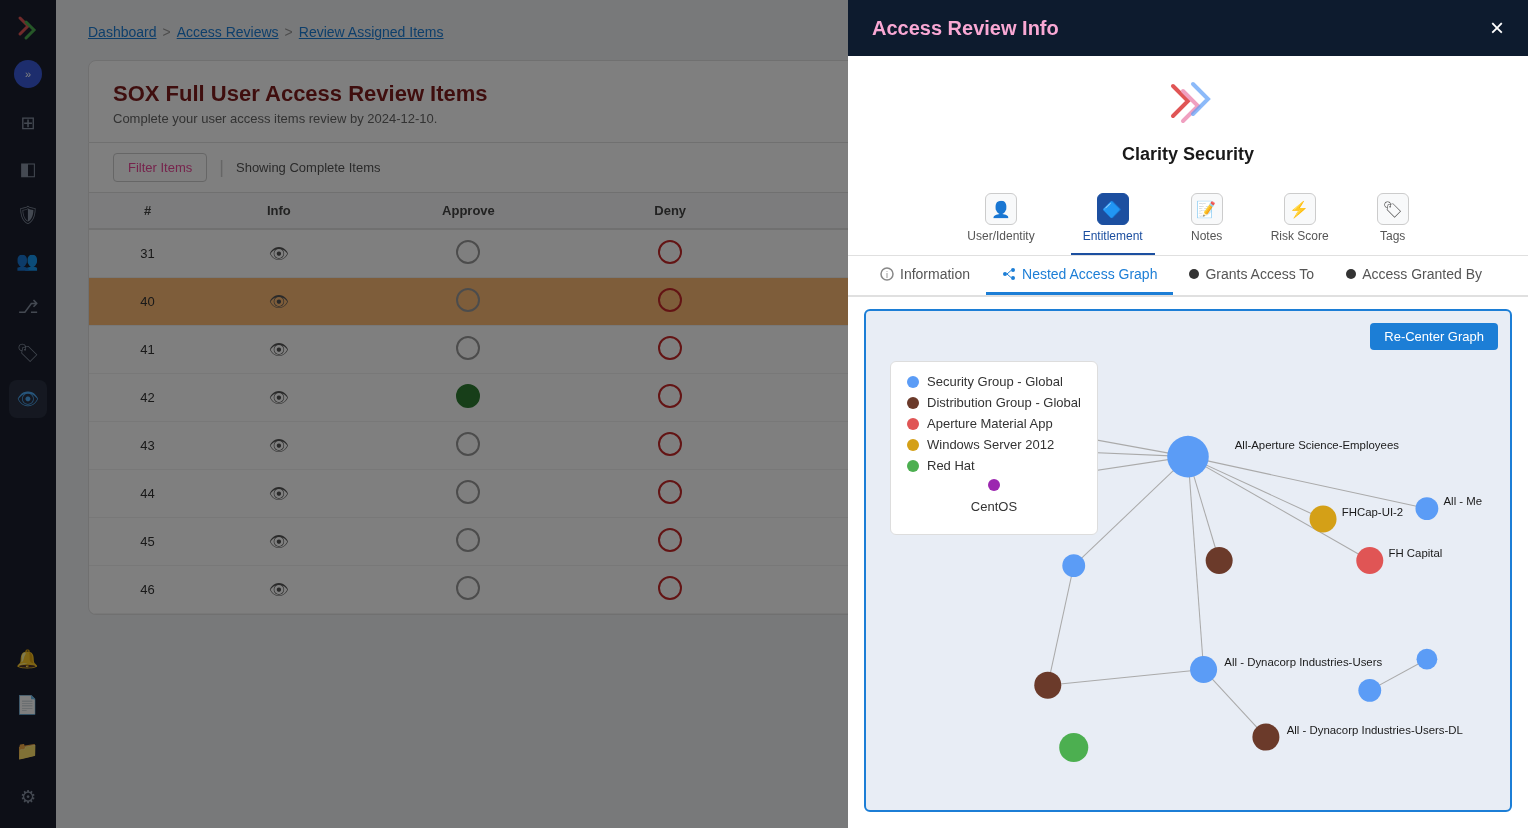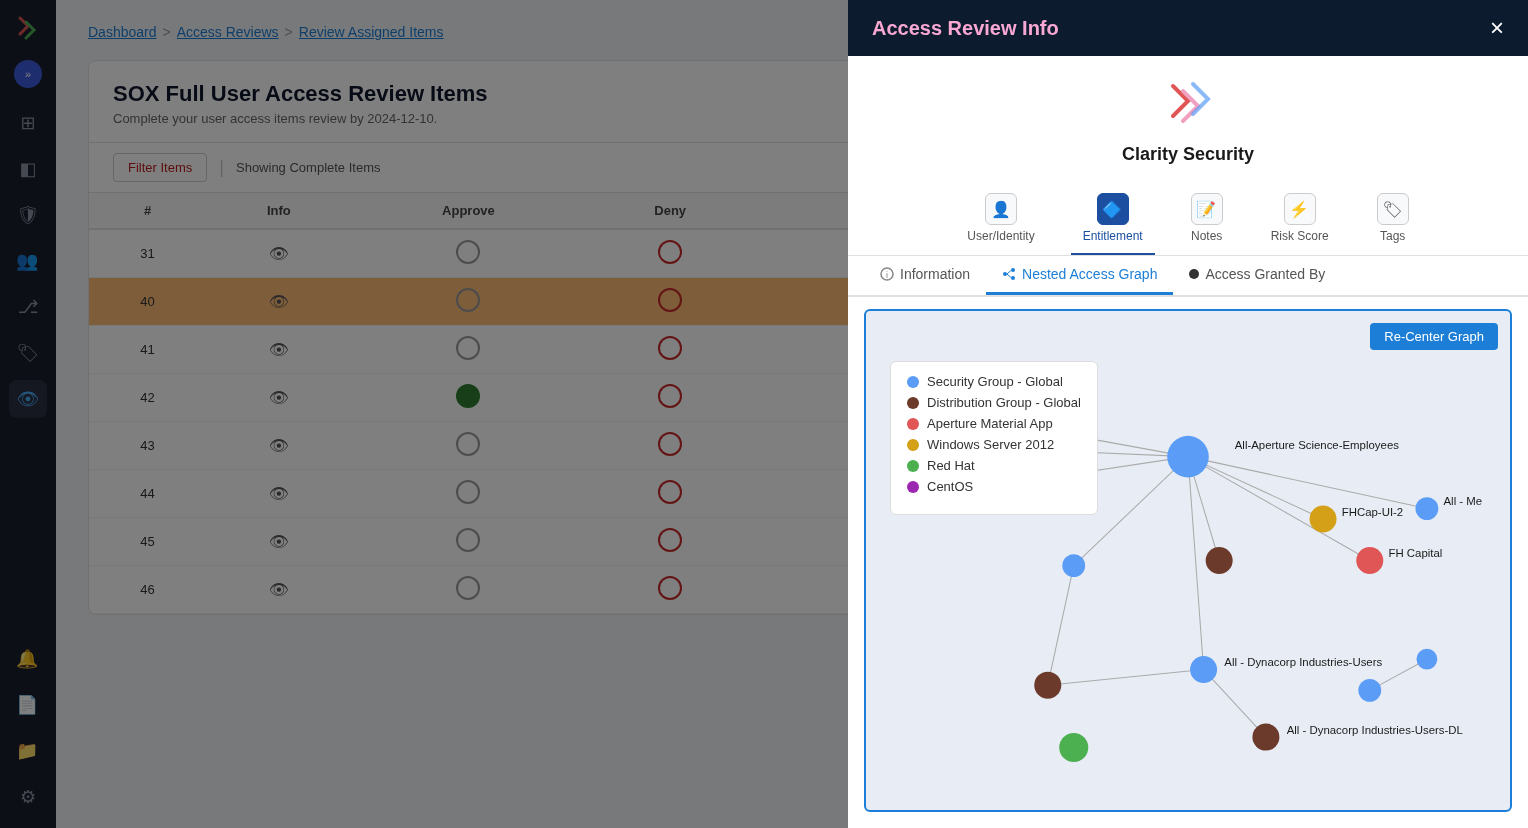--- a/index.html
+++ b/index.html
@@ -67,21 +67,21 @@
     
     .page-header {
       background: white;
       border: 1px solid #e0e0e0;
       border-radius: 8px 8px 0 0;
       padding: 20px 24px 16px;
     }
     .page-title {
       font-size: 22px;
       font-weight: 700;
-      color: #0f172a;
+      color: #7f1d1d;
       margin-bottom: 4px;
     }
     .page-subtitle {
       font-size: 13px;
       color: #666;
     }
 
     
     .toolbar {
       background: white;
@@ -118,21 +118,21 @@
       background: white;
       border: 1px solid #e0e0e0;
       border-top: none;
       padding: 10px 24px;
       display: flex;
       align-items: center;
       gap: 12px;
     }
     .btn-filter {
       background: white;
-      color: #b91c1c;
+      color: #ec4899;
       border: 1px solid #ccc;
       padding: 6px 14px;
       border-radius: 4px;
       font-size: 13px;
       cursor: pointer;
     }
     .filter-bar .divider { color: #ccc; font-size: 18px; }
     .filter-label { font-size: 13px; color: #555; }
 
     
@@ -376,21 +376,21 @@
       z-index: 10;
     }
     .legend-item {
       display: flex;
       align-items: center;
       gap: 8px;
       margin-bottom: 6px;
       font-size: 13px;
       color: #333;
     }
-    .legend-item:last-child { margin-bottom: 8px; }
+    .legend-item:last-child { margin-bottom: 8px; flex-direction: column; }
     .legend-dot {
       width: 12px; height: 12px;
       border-radius: 50%;
       flex-shrink: 0;
     }
 
     
     .graph-svg {
       position: absolute;
       top: 0; left: 0;
@@ -649,20 +649,24 @@
         </div>
         <div class="sub-tab active">
           <svg width="14" height="14" viewBox="0 0 14 14">
               <circle cx="3" cy="7" r="2" fill="#1c7ed6"></circle>
               <circle cx="11" cy="3" r="2" fill="#1c7ed6"></circle>
               <circle cx="11" cy="11" r="2" fill="#1c7ed6"></circle>
               <line x1="5" y1="7" x2="9" y2="3.5" stroke="#1c7ed6" stroke-width="1"></line>
               <line x1="5" y1="7" x2="9" y2="10.5" stroke="#1c7ed6" stroke-width="1"></line>
             </svg>
           <span>Nested Access Graph</span>
+        </div>
+        <div class="sub-tab">
+          <span class="legend-dot" style="width:10px;height:10px;background:#333;border-radius:50%;display:inline-block;"></span>
+          <span>Grants Access To</span>
         </div>
         <div class="sub-tab">
           <span class="legend-dot" style="width:10px;height:10px;background:#333;border-radius:50%;display:inline-block;"></span>
           <span>Access Granted By</span>
         </div>
       </div>
 
       <div class="graph-container">
         <div class="graph-inner">
           <button class="recenter-btn">Re-Center Graph</button>

